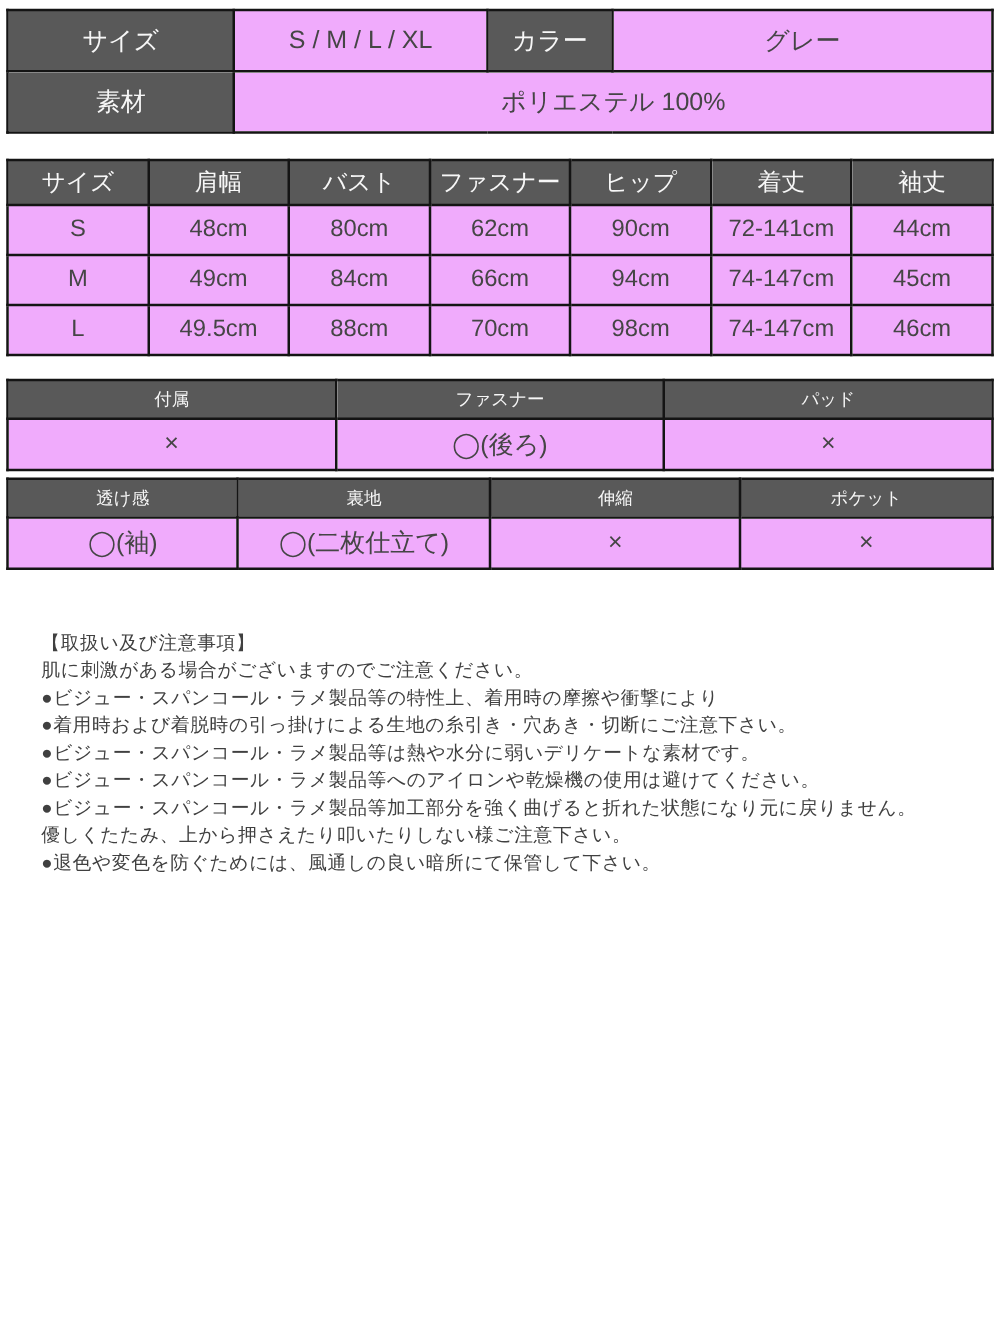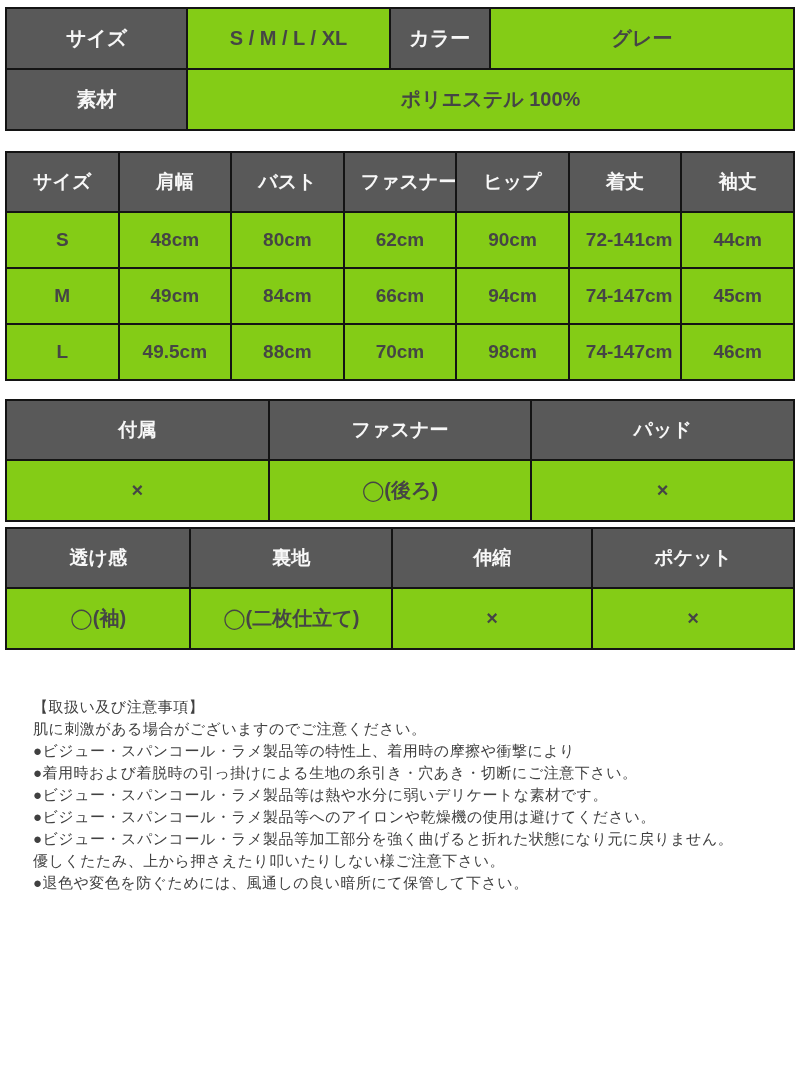--- a/index.html
+++ b/index.html
@@ -13,56 +13,55 @@
 
   table {
     border-collapse: collapse;
     width: 100%;
     table-layout: fixed;
   }
   th, td {
     border: 2px solid #141414;
     text-align: center;
     vertical-align: middle;
-    font-weight: bold;
+    font-weight: normal;
     white-space: nowrap;
     overflow: hidden;
-    padding: 16px;
+    padding: 4px;
   }
   th {
     background: #595959;
     color: #f7f7f7;
   }
-  td { color: #454545; background: #84cc16; }
+  td { color: #454545; background: #f0abfc; }
 
   
   .t1 { margin-bottom: 20px; }
   .t1 th, .t1 td { height: 49px; font-size: 20px; }
 
   
   .t2 { margin-bottom: 18px; }
   .t2 th { height: 31px; font-size: 19px; }
   .t2 td { height: 40px; font-size: 19px; }
 
   
   .t3, .t4 { }
   .t3 { margin-bottom: 5px; }
   .t4 { margin-bottom: 48px; }
-  .t3 th, .t4 th { height: 41px; font-size: 19px; }
+  .t3 th, .t4 th { height: 31px; font-size: 14px; }
   .t3 td, .t4 td { height: 41px; font-size: 20px; }
 
   
   .notes {
     padding-left: 28px;
     padding-right: 10px;
     font-size: 15px;
     line-height: 22px;
     color: #404040;
     letter-spacing: 0.5px;
-    font-family: Liberation Mono, monospace;
   }
   .notes .line { white-space: nowrap; }
 </style>
 </head>
 <body>
 
 <div class="page">
 
   <table class="t1">
     <colgroup>

